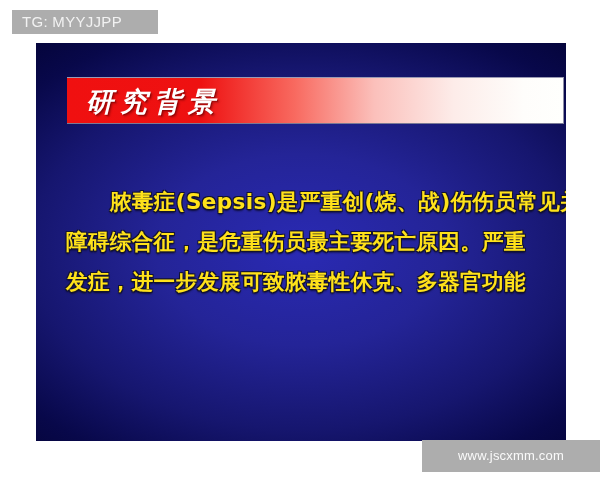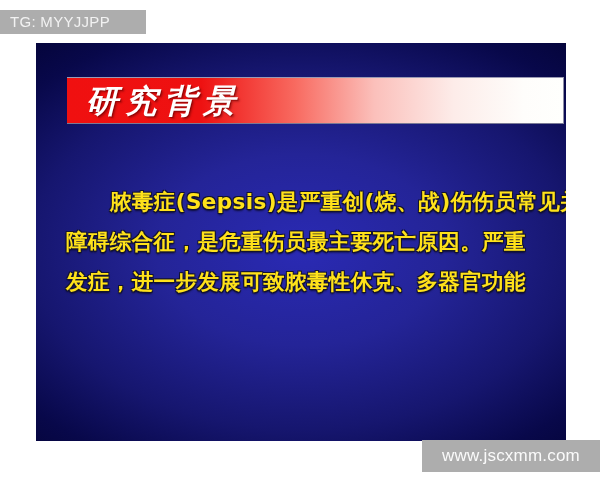--- a/index.html
+++ b/index.html
@@ -11,21 +11,21 @@
     height: 480px;
     background: #ffffff;
     font-family: "Liberation Sans", "DejaVu Sans", sans-serif;
     overflow: hidden;
     position: relative;
   }
 
   
   #tg-tag {
     position: absolute;
-    left: 0;
+    left: 12px;
     top: 10px;
     width: 146px;
     height: 24px;
     background: #adadad;
     color: #f2f2f2;
     font-size: 15px;
     line-height: 24px;
     padding-left: 10px;
     box-sizing: border-box;
     letter-spacing: 0.3px;
@@ -69,21 +69,21 @@
     border-top: 1px solid #9a9ab4;
     border-right: 1px solid #8f8fa8;
     border-bottom: 1px solid #7a7a96;
     box-sizing: border-box;
   }
   #title-text {
     position: absolute;
     left: 19px;
     top: 1px;
     font-family: "DejaVu Serif", "Liberation Serif", serif;
-    font-size: 32px;
+    font-size: 27px;
     line-height: 45px;
     font-weight: bold;
     font-style: italic;
     color: #ffffff;
     letter-spacing: 7px;
     white-space: nowrap;
     text-shadow:
       1px 1px 0 rgba(120,0,0,0.55),
       2px 2px 2px rgba(90,0,0,0.40);
   }
@@ -116,21 +116,21 @@
 
   
   #watermark {
     position: absolute;
     right: 0;
     top: 440px;
     width: 178px;
     height: 32px;
     background: #adadad;
     color: #fafafa;
-    font-size: 17px;
+    font-size: 13px;
     line-height: 32px;
     text-align: center;
     letter-spacing: 0.2px;
     white-space: nowrap;
     z-index: 30;
   }
 </style>
 </head>
 <body>
 

